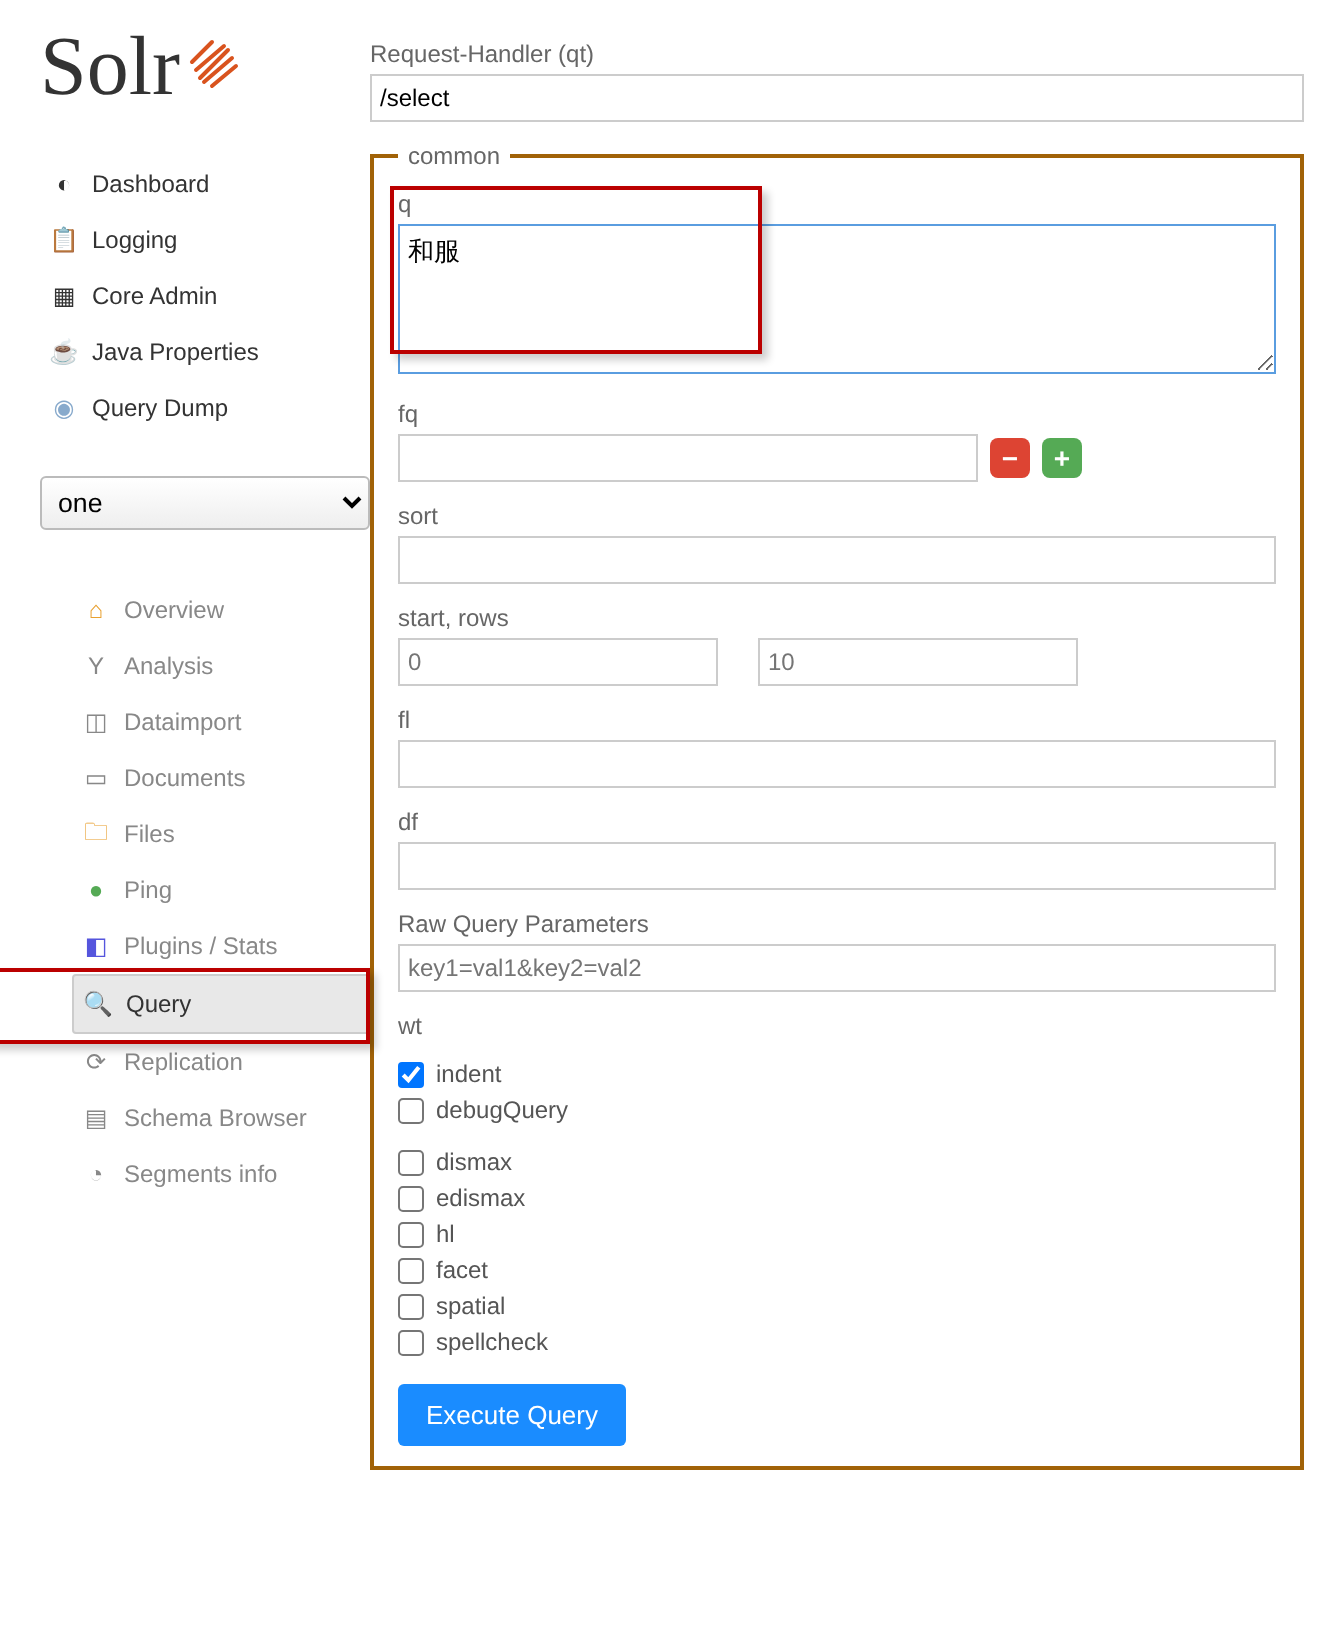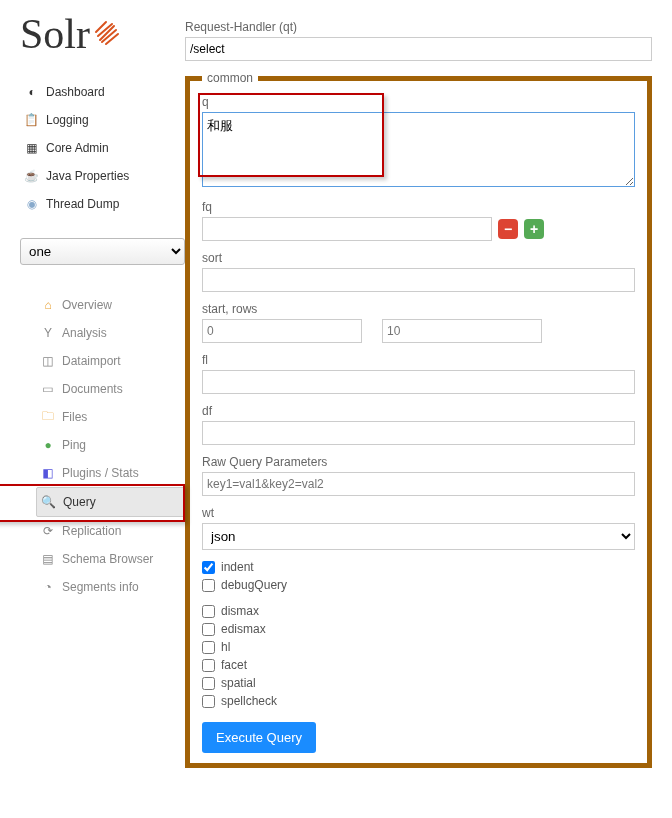--- a/index.html
+++ b/index.html
@@ -13,21 +13,21 @@
     .nav li { padding: 6px 4px; display: flex; align-items: center; gap: 6px; cursor: pointer; }
     .icon { width: 16px; height: 16px; display: inline-flex; align-items: center; justify-content: center; font-size: 12px; }
     .dropdown { width: 100%; padding: 4px; border: 1px solid #bbb; border-radius: 3px; background: linear-gradient(#fff,#eee); margin-bottom: 26px; }
     .subnav { list-style: none; padding-left: 16px; }
     .subnav li { padding: 6px 4px; display: flex; align-items: center; gap: 6px; color: #888; cursor: pointer; }
     .subnav li.active { background: #e8e8e8; border: 1px solid #ccc; color: #333; border-radius: 2px; position: relative; }
     .field-group { margin-bottom: 10px; }
     .field-label { color: #666; font-size: 12px; margin-bottom: 3px; display: block; }
     .text-input { width: 100%; padding: 4px; border: 1px solid #ccc; font-size: 12px; }
     .textarea { width: 100%; height: 75px; padding: 4px; border: 1px solid #5a9de0; resize: both; font-size: 13px; }
-    fieldset { border: 5px solid #a16207; padding: 10px 12px; margin-top: 5px; }
+    fieldset { border: 2px solid #a16207; padding: 10px 12px; margin-top: 5px; }
     legend { color: #666; padding: 0 5px; font-size: 12px; }
     .row-inputs { display: flex; gap: 20px; }
     .row-inputs input { width: 160px; }
     .fq-row { display: flex; align-items: center; gap: 6px; }
     .fq-input { flex: 0 0 290px; }
     .btn-sq { width: 20px; height: 20px; border-radius: 4px; display: inline-flex; align-items: center; justify-content: center; color: #fff; font-weight: bold; font-size: 14px; cursor: pointer; }
     .btn-minus { background: #d43; }
     .btn-plus { background: #5a5; }
     .select-wt { width: 100%; padding: 4px; border: 1px solid #ccc; background: #fff; }
     .checkbox-row { display: flex; align-items: center; gap: 6px; margin: 4px 0; }
@@ -63,21 +63,21 @@
       <li>
           <span class="icon">▦</span>
           <span>Core Admin</span>
         </li>
       <li>
           <span class="icon" style="color:#c77">☕</span>
           <span>Java Properties</span>
         </li>
       <li>
           <span class="icon" style="color:#8ac">◉</span>
-          <span>Thread Dump</span>
+          <span>Query Dump</span>
         </li>
     </ul>
     <select class="dropdown">
       <option>one</option>
     </select>
     <ul class="subnav">
       <li>
           <span class="icon" style="color:#e8a030">⌂</span>
           <span>Overview</span>
         </li>
@@ -172,23 +172,20 @@
         <input class="text-input" type="text" style="">
       </div>
 
       <div class="field-group">
         <label class="field-label">Raw Query Parameters</label>
         <input class="text-input" type="text" placeholder="key1=val1&amp;key2=val2" style="">
       </div>
 
       <div class="field-group">
         <label class="field-label">wt</label>
-        <select class="select-wt">
-          <option>json</option>
-        </select>
       </div>
 
       <div class="checkbox-row">
         <input type="checkbox" checked="" style="">
         <label>indent</label>
       </div>
       <div class="checkbox-row">
         <input type="checkbox" style="">
         <label>debugQuery</label>
       </div>

